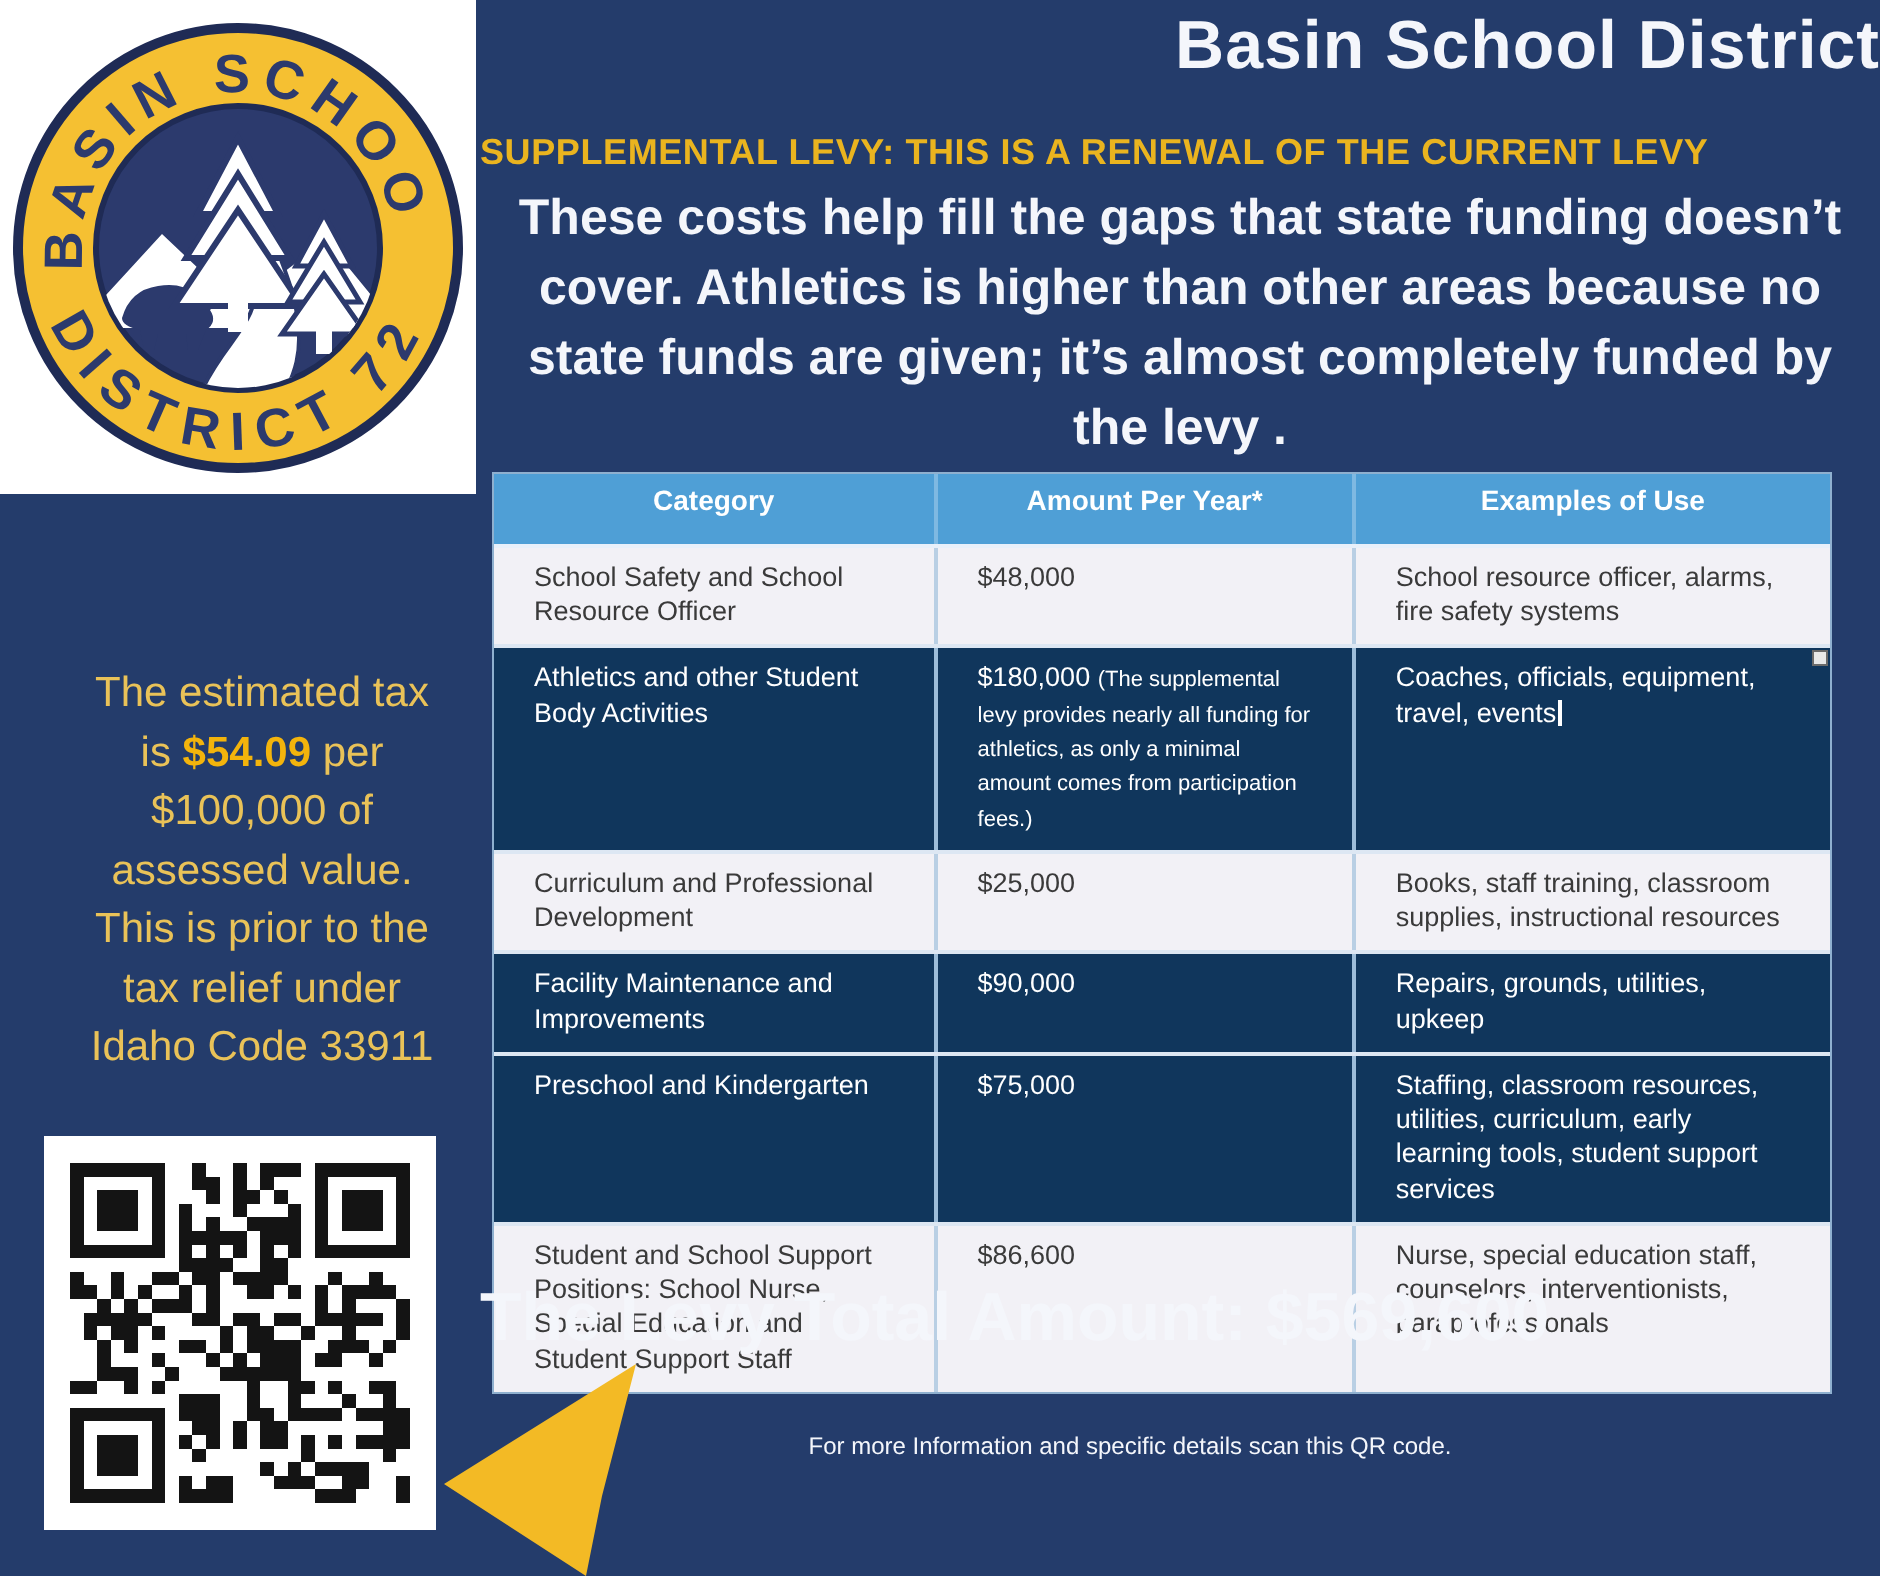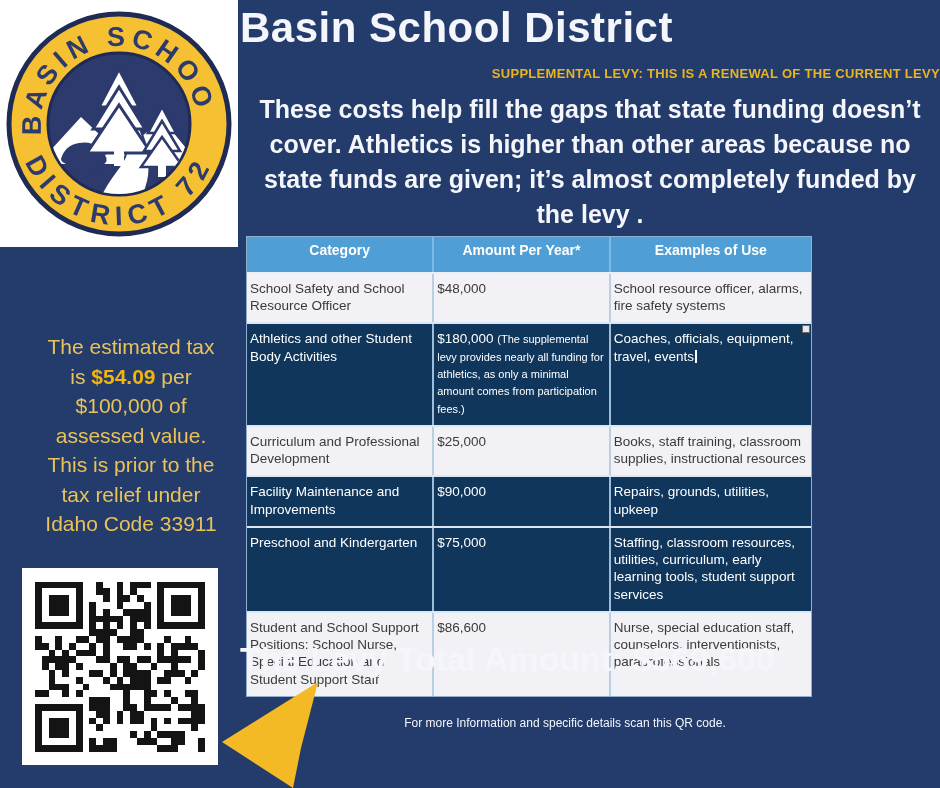--- a/index.html
+++ b/index.html
@@ -24,53 +24,53 @@
   }
   .page{position:absolute;inset:0;width:940px;height:788px;background:var(--navy,#243c6b);}
 
   
   .logo-card{position:absolute;left:0;top:0;width:238px;height:247px;background:#ffffff;}
   .logo-card svg{display:block;margin:1px auto 0;}
 
   
   .page-title{
     position:absolute;left:240px;top:4px;width:700px;
-    text-align:left;color:var(--white-text,#f4f6fb);
-    font-size:42px;font-weight:bold;letter-spacing:0.5px;
+    text-align:right;color:var(--white-text,#f4f6fb);
+    font-size:34px;font-weight:bold;letter-spacing:0.5px;
   }
   .subtitle{
     position:absolute;left:240px;top:66px;width:700px;
-    text-align:right;color:var(--gold,#eab41f);
-    font-size:13px;font-weight:bold;letter-spacing:0.3px;
+    text-align:left;color:var(--gold,#eab41f);
+    font-size:18px;font-weight:bold;letter-spacing:0.3px;
   }
   .intro{
     position:absolute;left:242px;top:92px;width:696px;
     text-align:center;color:var(--white-text,#f4f6fb);
     font-size:25px;font-weight:bold;line-height:35px;
   }
 
   
   .tax-note{
     position:absolute;left:23px;top:332px;width:216px;
     text-align:center;color:var(--soft-gold,#e9c258);
     font-size:21px;line-height:29.5px;
   }
   .tax-note .inner{width:186px;margin:0 auto;}
   .tax-value{color:var(--bright-gold,#f3b40c);font-weight:bold;}
 
   
   .levy-table{
-    position:absolute;left:246px;top:236px;width:566px;
+    position:absolute;left:246px;top:236px;width:670px;
     background:var(--light-row,#f2f1f6);
     border:1px solid #8fb0cf;
     font-size:13.5px;line-height:1.28;color:#3a3a3a;
   }
   .trow{display:grid;grid-template-columns:33.2% 31.3% 35.5%;}
   .cell{
-    padding:6px 3px 8px;border-right:2px solid #b9cfe4;position:relative;
+    padding:6px 20px 8px;border-right:2px solid #b9cfe4;position:relative;
   }
   .cell:last-child{border-right:none;}
   .trow{border-bottom:2px solid #dde7f3;}
   .trow:last-child{border-bottom:none;}
   .thead{background:var(--header-blue,#4f9fd6);border-bottom:2px solid #e8f0fa;}
   .thead .cell{
     color:#ffffff;font-weight:bold;font-size:14px;text-align:center;
     padding:5px 4px 12px;border-right:2px solid #7fb9e2;min-height:31px;
   }
   .thead .cell:last-child{border-right:none;}

